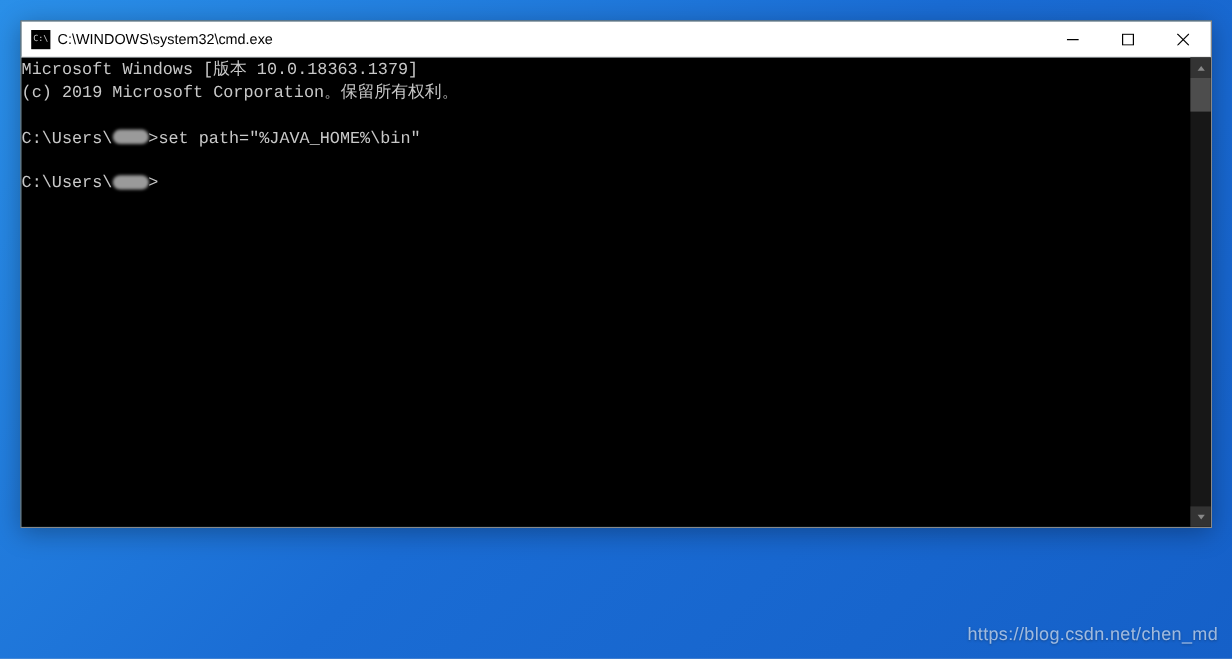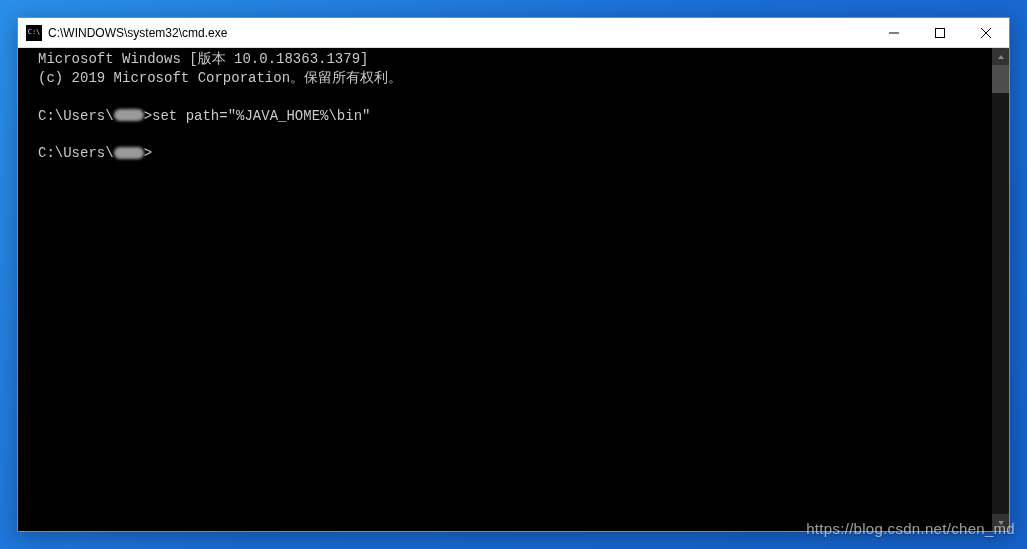--- a/index.html
+++ b/index.html
@@ -13,21 +13,21 @@
       background: linear-gradient(135deg, #2a8fe8 0%, #1a6cd4 50%, #1560c8 100%);
       font-family: Consolas, "Courier New", monospace;
       overflow: hidden;
       position: relative;
     }
     .window {
       position: absolute;
       top: 17px;
       left: 17px;
       width: 993px;
-      height: 515px;
+      height: 423px;
       background: #0c4a6e;
       border: 1px solid #888;
       box-shadow: 0 4px 20px rgba(0,0,0,0.3);
       display: flex;
       flex-direction: column;
     }
     .titlebar {
       height: 30px;
       background: #ffffff;
       display: flex;
@@ -77,21 +77,21 @@
       height: 10px;
     }
     .terminal-area {
       flex: 1;
       background: #000000;
       position: relative;
       display: flex;
     }
     .terminal-content {
       flex: 1;
-      padding: 2px 20px;
+      padding: 2px 0;
       font-family: "NSimSun", Consolas, "Courier New", monospace;
       font-size: 14px;
       line-height: 1.35;
       color: #c8c8c8;
       white-space: pre;
       overflow: hidden;
     }
     .terminal-content .line {
       display: block;
       min-height: 1.35em;

